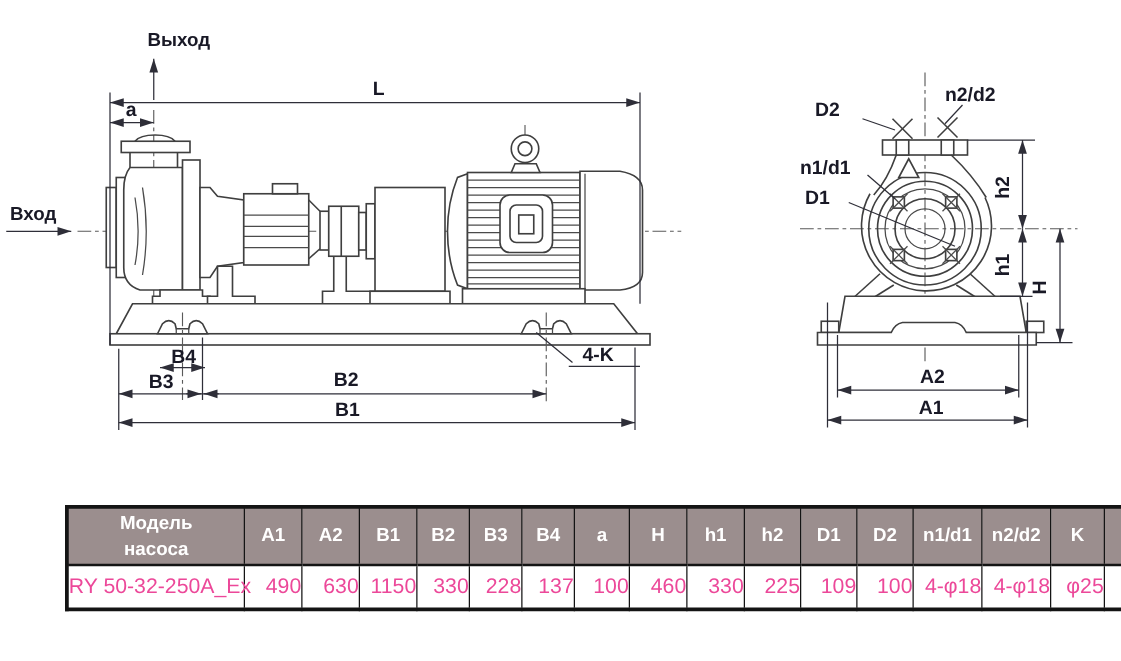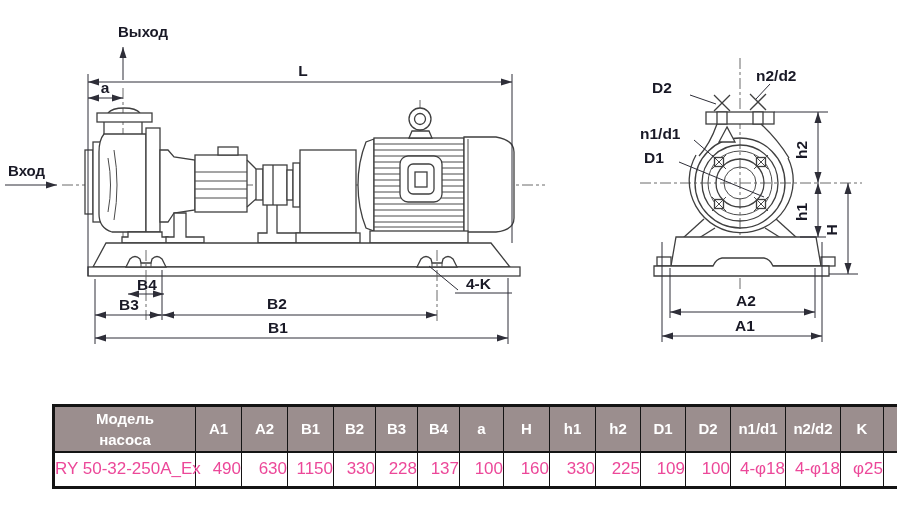--- a/index.html
+++ b/index.html
@@ -344,21 +344,21 @@
         <tbody>
           <tr data-name="table-row">
             <td data-name="model-cell">RY 50-32-250A_Ex</td>
             <td data-name="value-cell">490</td>
             <td data-name="value-cell">630</td>
             <td data-name="value-cell">1150</td>
             <td data-name="value-cell">330</td>
             <td data-name="value-cell">228</td>
             <td data-name="value-cell">137</td>
             <td data-name="value-cell">100</td>
-            <td data-name="value-cell">160</td>
+            <td data-name="value-cell">460</td>
             <td data-name="value-cell">330</td>
             <td data-name="value-cell">225</td>
             <td data-name="value-cell">109</td>
             <td data-name="value-cell">100</td>
             <td data-name="value-cell">4-φ18</td>
             <td data-name="value-cell">4-φ18</td>
             <td data-name="value-cell">φ25</td>
             <td data-name="value-cell">1760</td>
           </tr>
         </tbody>

